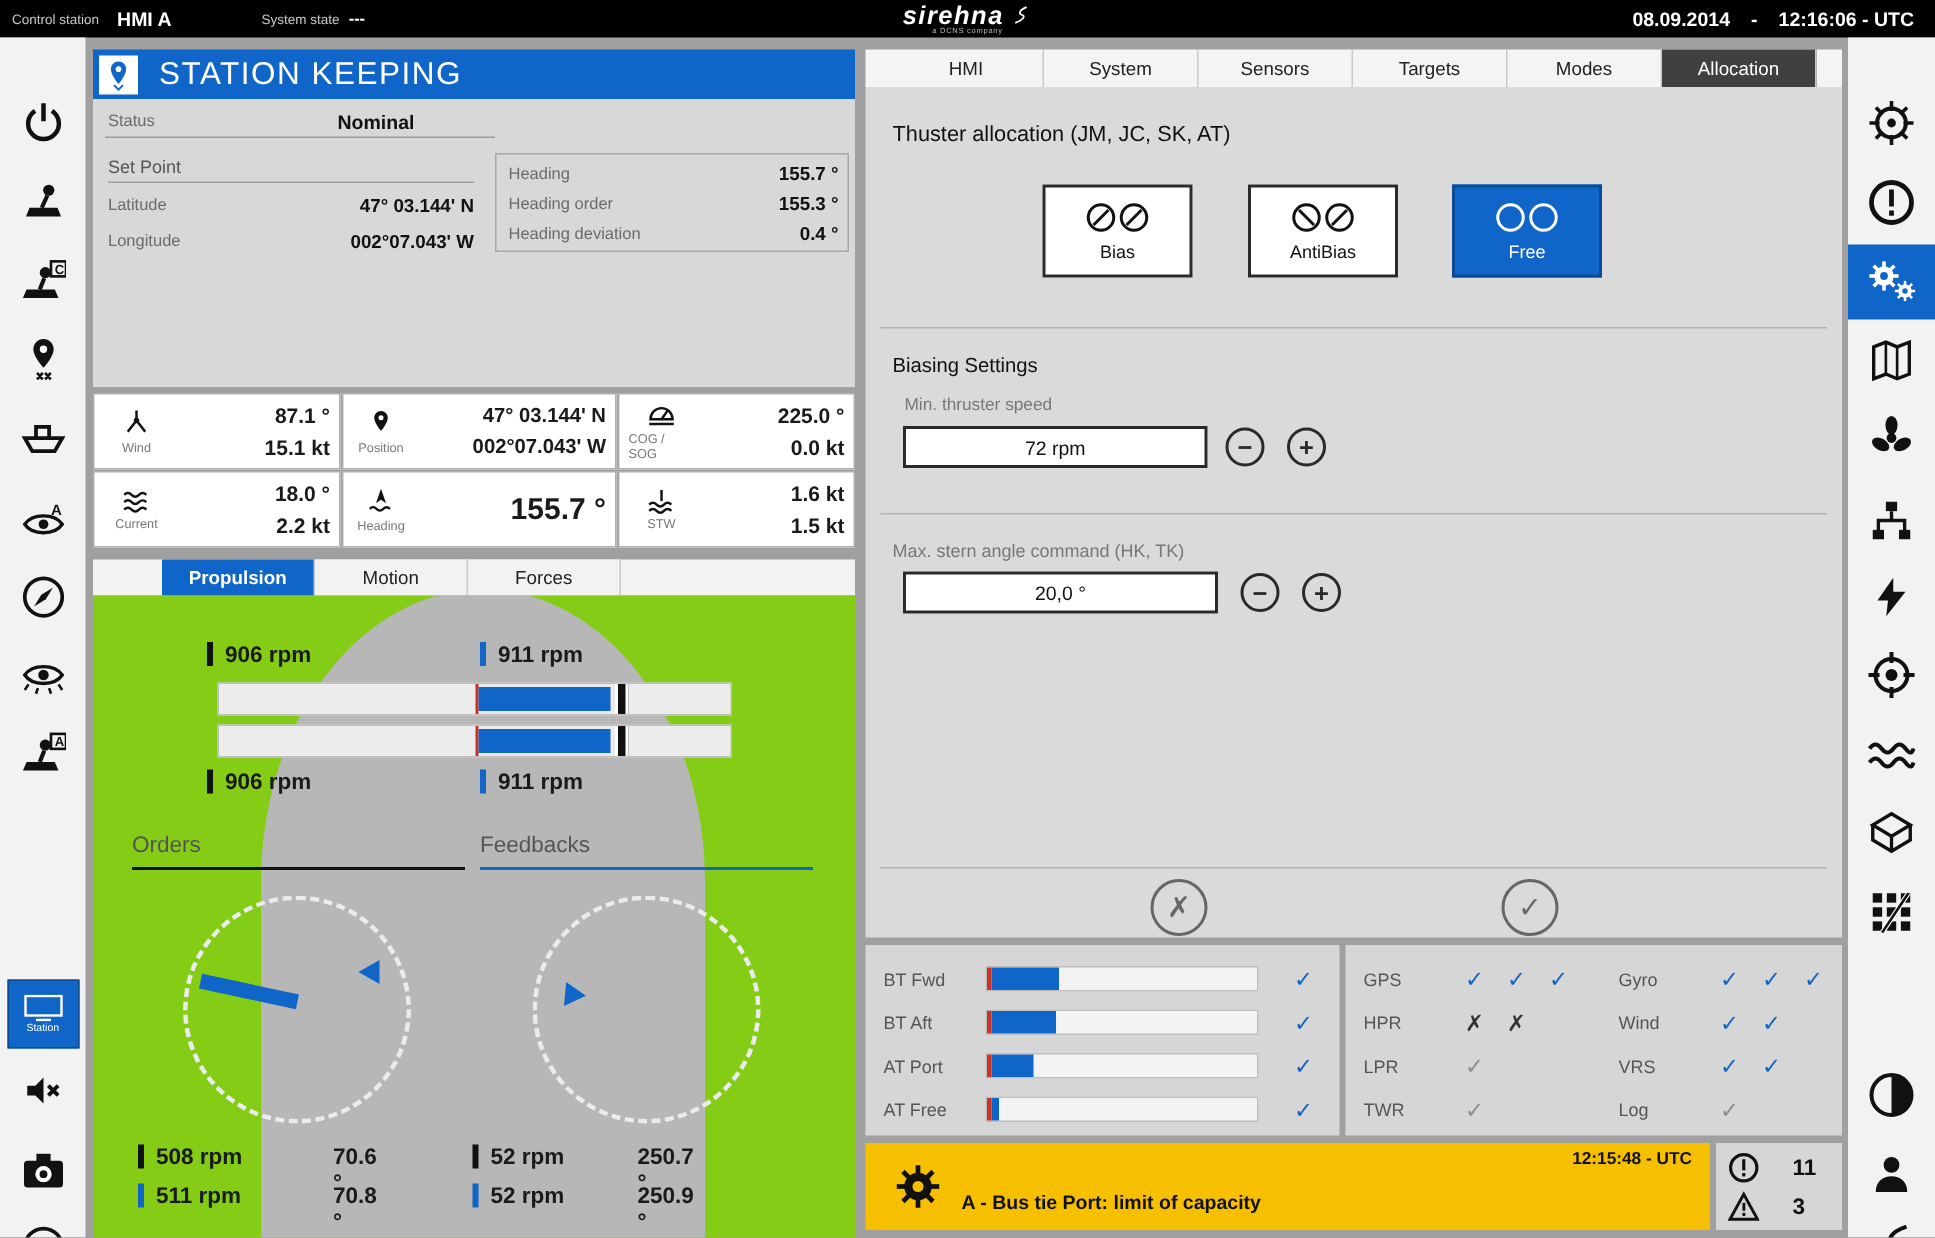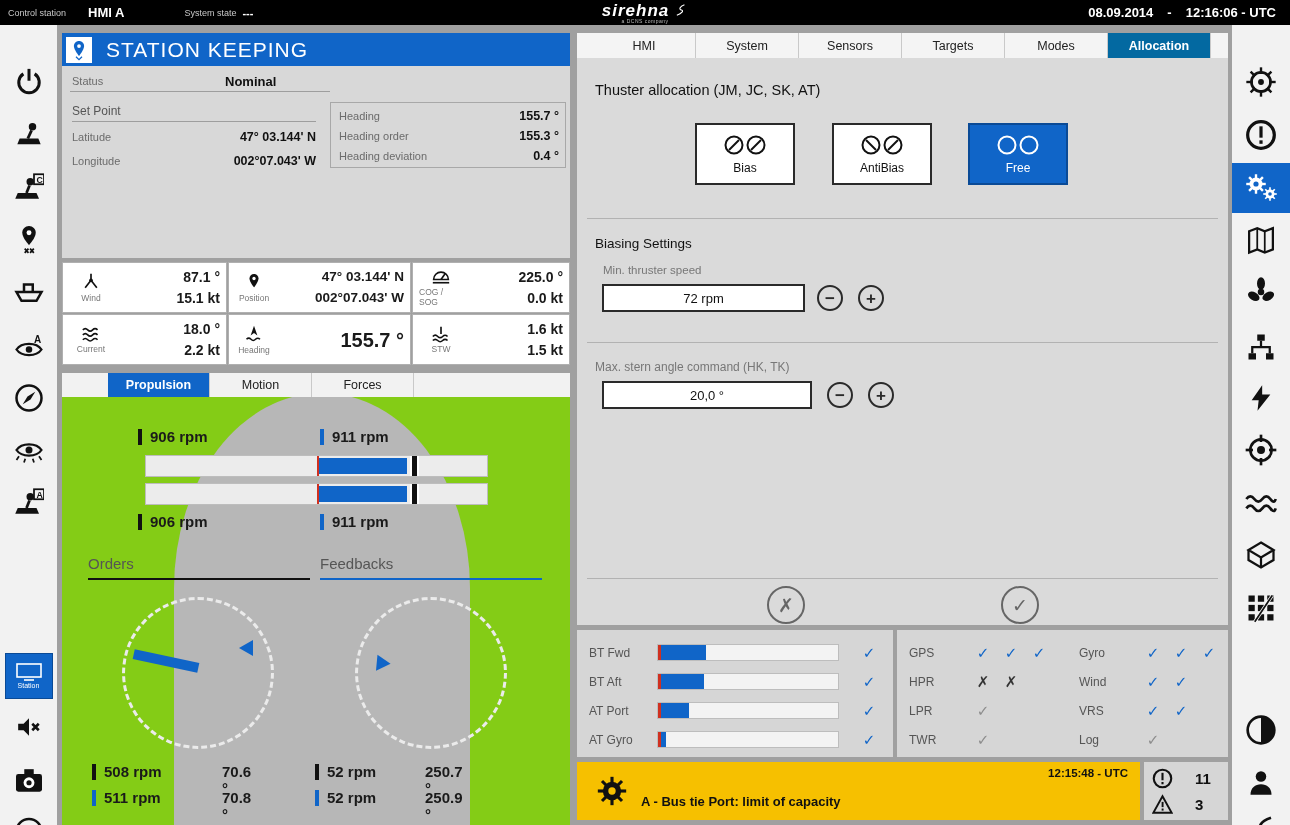--- a/index.html
+++ b/index.html
@@ -69,21 +69,21 @@
 .group-head.orders{left:26px;border-bottom:2px solid #111}
 .group-head.feedbacks{left:258px;border-bottom:2px solid #1065c8}
 .azi{position:absolute;top:200px;width:152px;height:152px;border:3px dashed #ebebeb;border-radius:50%}
 .azi-bar{position:absolute;left:8px;top:56px;width:66px;height:10px;background:#1065c8;transform:rotate(12deg)}
 .azi-tri{position:absolute;width:0;height:0}
 .val-row{position:absolute;height:24px;font-size:15px;font-weight:bold}
 .val-row .ang{position:absolute;top:0}
 
 .rtabs{left:577px;top:33px;width:651px;height:25px;background:#f4f4f4;display:flex;padding-left:16px}
 .rtab{width:103px;height:100%;display:flex;align-items:center;justify-content:center;font-size:12.5px;border-right:1px solid #c9c9c9;cursor:pointer;color:#222}
-.rtab.active{background:#0369a1;color:#fff;font-weight:bold}
+.rtab.active{background:#404040;color:#fff;font-weight:normal}
 
 .alloc{left:577px;top:58px;width:651px;height:567px;background:#dadada}
 .alloc-title{position:absolute;left:18px;top:24px;font-size:14.5px;color:#111}
 .mode-btn{position:absolute;top:65px;width:100px;height:62px;background:#fff;border:2px solid #2a2a2a;display:flex;flex-direction:column;align-items:center;justify-content:center;gap:4px;cursor:pointer}
 .mode-btn span{font-size:12px;color:#111}
 .mode-btn.active{background:#1065c8;border-color:#0a4a96}
 .mode-btn.active span{color:#fff}
 .rule{position:absolute;left:10px;width:631px;border-top:1px solid #b2b2b2}
 .section-head{position:absolute;left:18px;font-size:13.5px;color:#111}
 .field-label{position:absolute;font-size:11.5px;color:#777}
@@ -112,21 +112,21 @@
 .alert-time{position:absolute;right:12px;top:5px;font-size:11.5px;font-weight:bold;color:#111}
 .cnt-panel{left:1144px;top:762px;width:84px;height:58px;background:#d6d6d6}
 .cnt-row{position:absolute;left:8px;display:flex;align-items:center;gap:22px}
 .cnt-num{font-size:15px;font-weight:bold;color:#111}
 </style>
 </head>
 <body>
 
 <header class="abs topbar">
   <span class="tb-dim" style="margin-left:8px">Control station</span>
-  <span class="tb-strong" style="margin-left:22px">HMI A</span>
+  <span class="tb-strong" style="margin-left:12px">HMI A</span>
   <span class="tb-dim" style="margin-left:60px">System state</span>
   <span class="tb-strong" style="margin-left:6px;font-size:11px">---</span>
   <div class="logo-wrap">
     <div style="display:flex;align-items:center;gap:3px">
       <span class="logo-text">sirehna</span>
       <svg width="16" height="14" viewBox="0 0 24 24">
           <path d="M20 3 C12 6 10 11 15 12 C19 13 16 18 7 21" fill="none" stroke="#fff" stroke-width="2"></path>
         </svg>
     </div>
     <div class="logo-tag">a DCNS company</div>
@@ -646,21 +646,21 @@
   </div>
   <div class="thr-row" style="top:71px">
     <span class="lbl">AT Port</span>
     <div class="thr-bar">
         <div class="zero"></div>
         <div class="fill" style="width: 16%;"></div>
       </div>
     <span class="mark ok">✓</span>
   </div>
   <div class="thr-row" style="top:100px">
-    <span class="lbl">AT Gyro</span>
+    <span class="lbl">AT Free</span>
     <div class="thr-bar">
         <div class="zero"></div>
         <div class="fill" style="width: 3%;"></div>
       </div>
     <span class="mark ok">✓</span>
   </div>
 </div>
 
 <div class="abs sen-panel">
   <div class="sen-row" style="left:12px;top:13px;width:150px">

